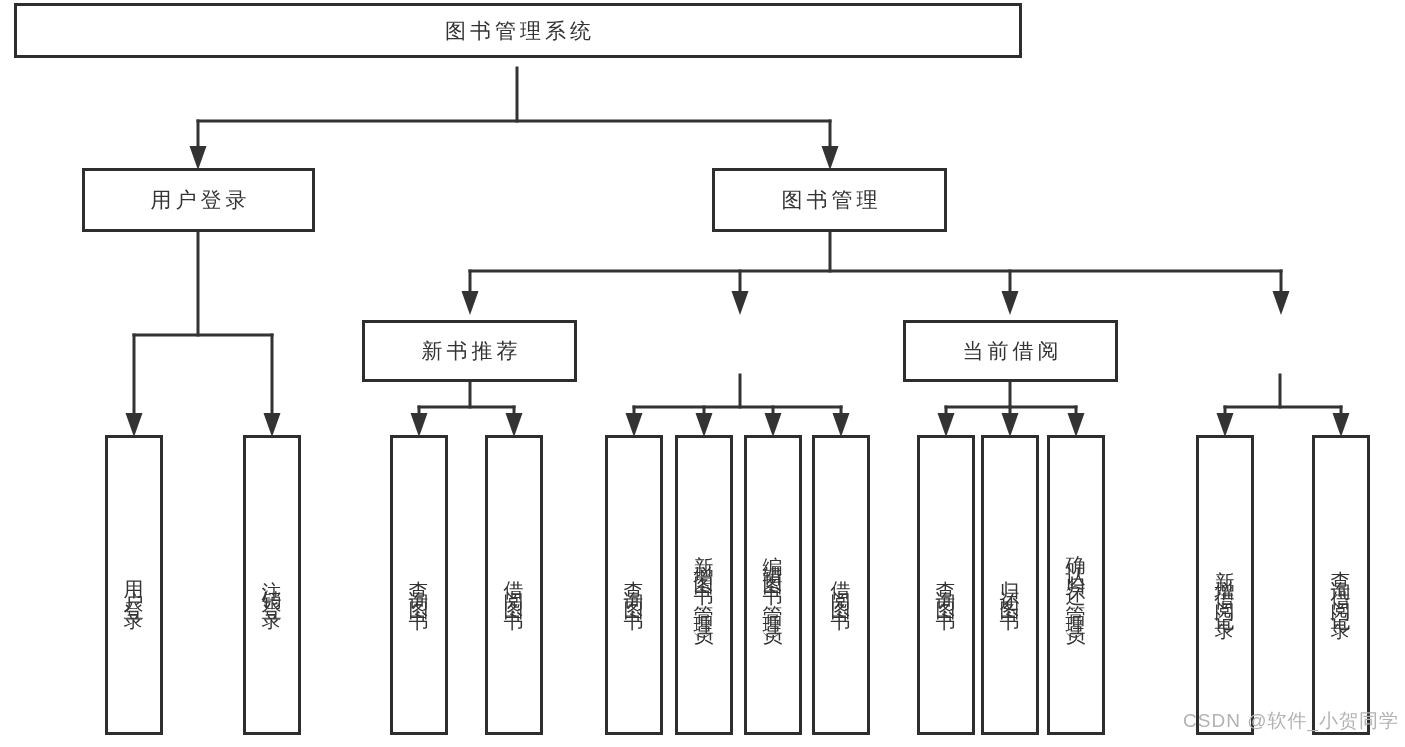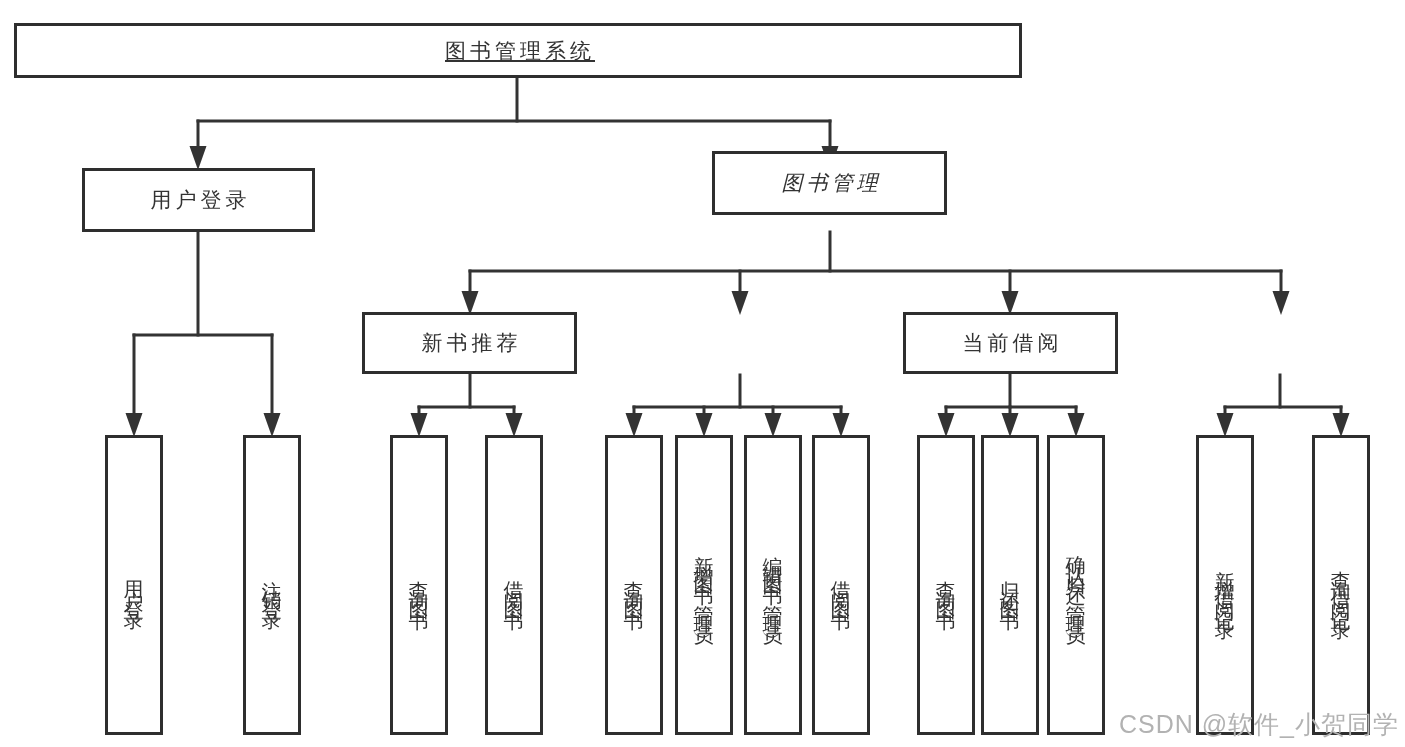--- a/index.html
+++ b/index.html
@@ -50,26 +50,26 @@
   }
   .leaf span {
     writing-mode: vertical-rl;
     text-orientation: mixed;
     font-size: 20px;
     letter-spacing: 10px;
     line-height: 1;
     white-space: nowrap;
   }
   
-  #root-box   { left: 14px;   top: 23px;  width: 1008px; height: 55px; text-decoration: underline; }
+  #root-box   { left: 14px;   top: 3px;  width: 1008px; height: 55px; }
   
   #l2-user    { left: 82px;   top: 168px; width: 233px;  height: 64px; }
-  #l2-book    { left: 712px;  top: 151px; width: 235px;  height: 64px; font-style: italic; }
-  
-  .l3 { top: 312px; width: 215px; height: 62px; font-family: Liberation Mono, monospace; }
+  #l2-book    { left: 712px;  top: 168px; width: 235px;  height: 64px; }
+  
+  .l3 { top: 320px; width: 215px; height: 62px; font-family: Liberation Mono, monospace; }
   #l3-recommend { left: 362px; }
   #l3-borrow    { left: 633px; }
   #l3-current   { left: 903px; text-align: center; }
   #l3-records   { left: 1173px; }
   
   .leaf { top: 435px; width: 58px; height: 300px; }
   #leaf-1  { left: 105px; }
   #leaf-2  { left: 243px; }
   #leaf-3  { left: 390px; }
   #leaf-4  { left: 485px; }
@@ -79,21 +79,21 @@
   #leaf-8  { left: 812px; }
   #leaf-9  { left: 917px; }
   #leaf-10 { left: 981px; }
   #leaf-11 { left: 1047px; }
   #leaf-12 { left: 1196px; }
   #leaf-13 { left: 1312px; }
   #watermark {
     position: absolute;
     right: 6px;
     top: 708px;
-    font-size: 25px;
+    font-size: 19px;
     letter-spacing: 1px;
     color: #b2b2b2;
     z-index: 2;
     white-space: nowrap;
   }
 </style>
 </head>
 <body>
 
 <div id="stage">

